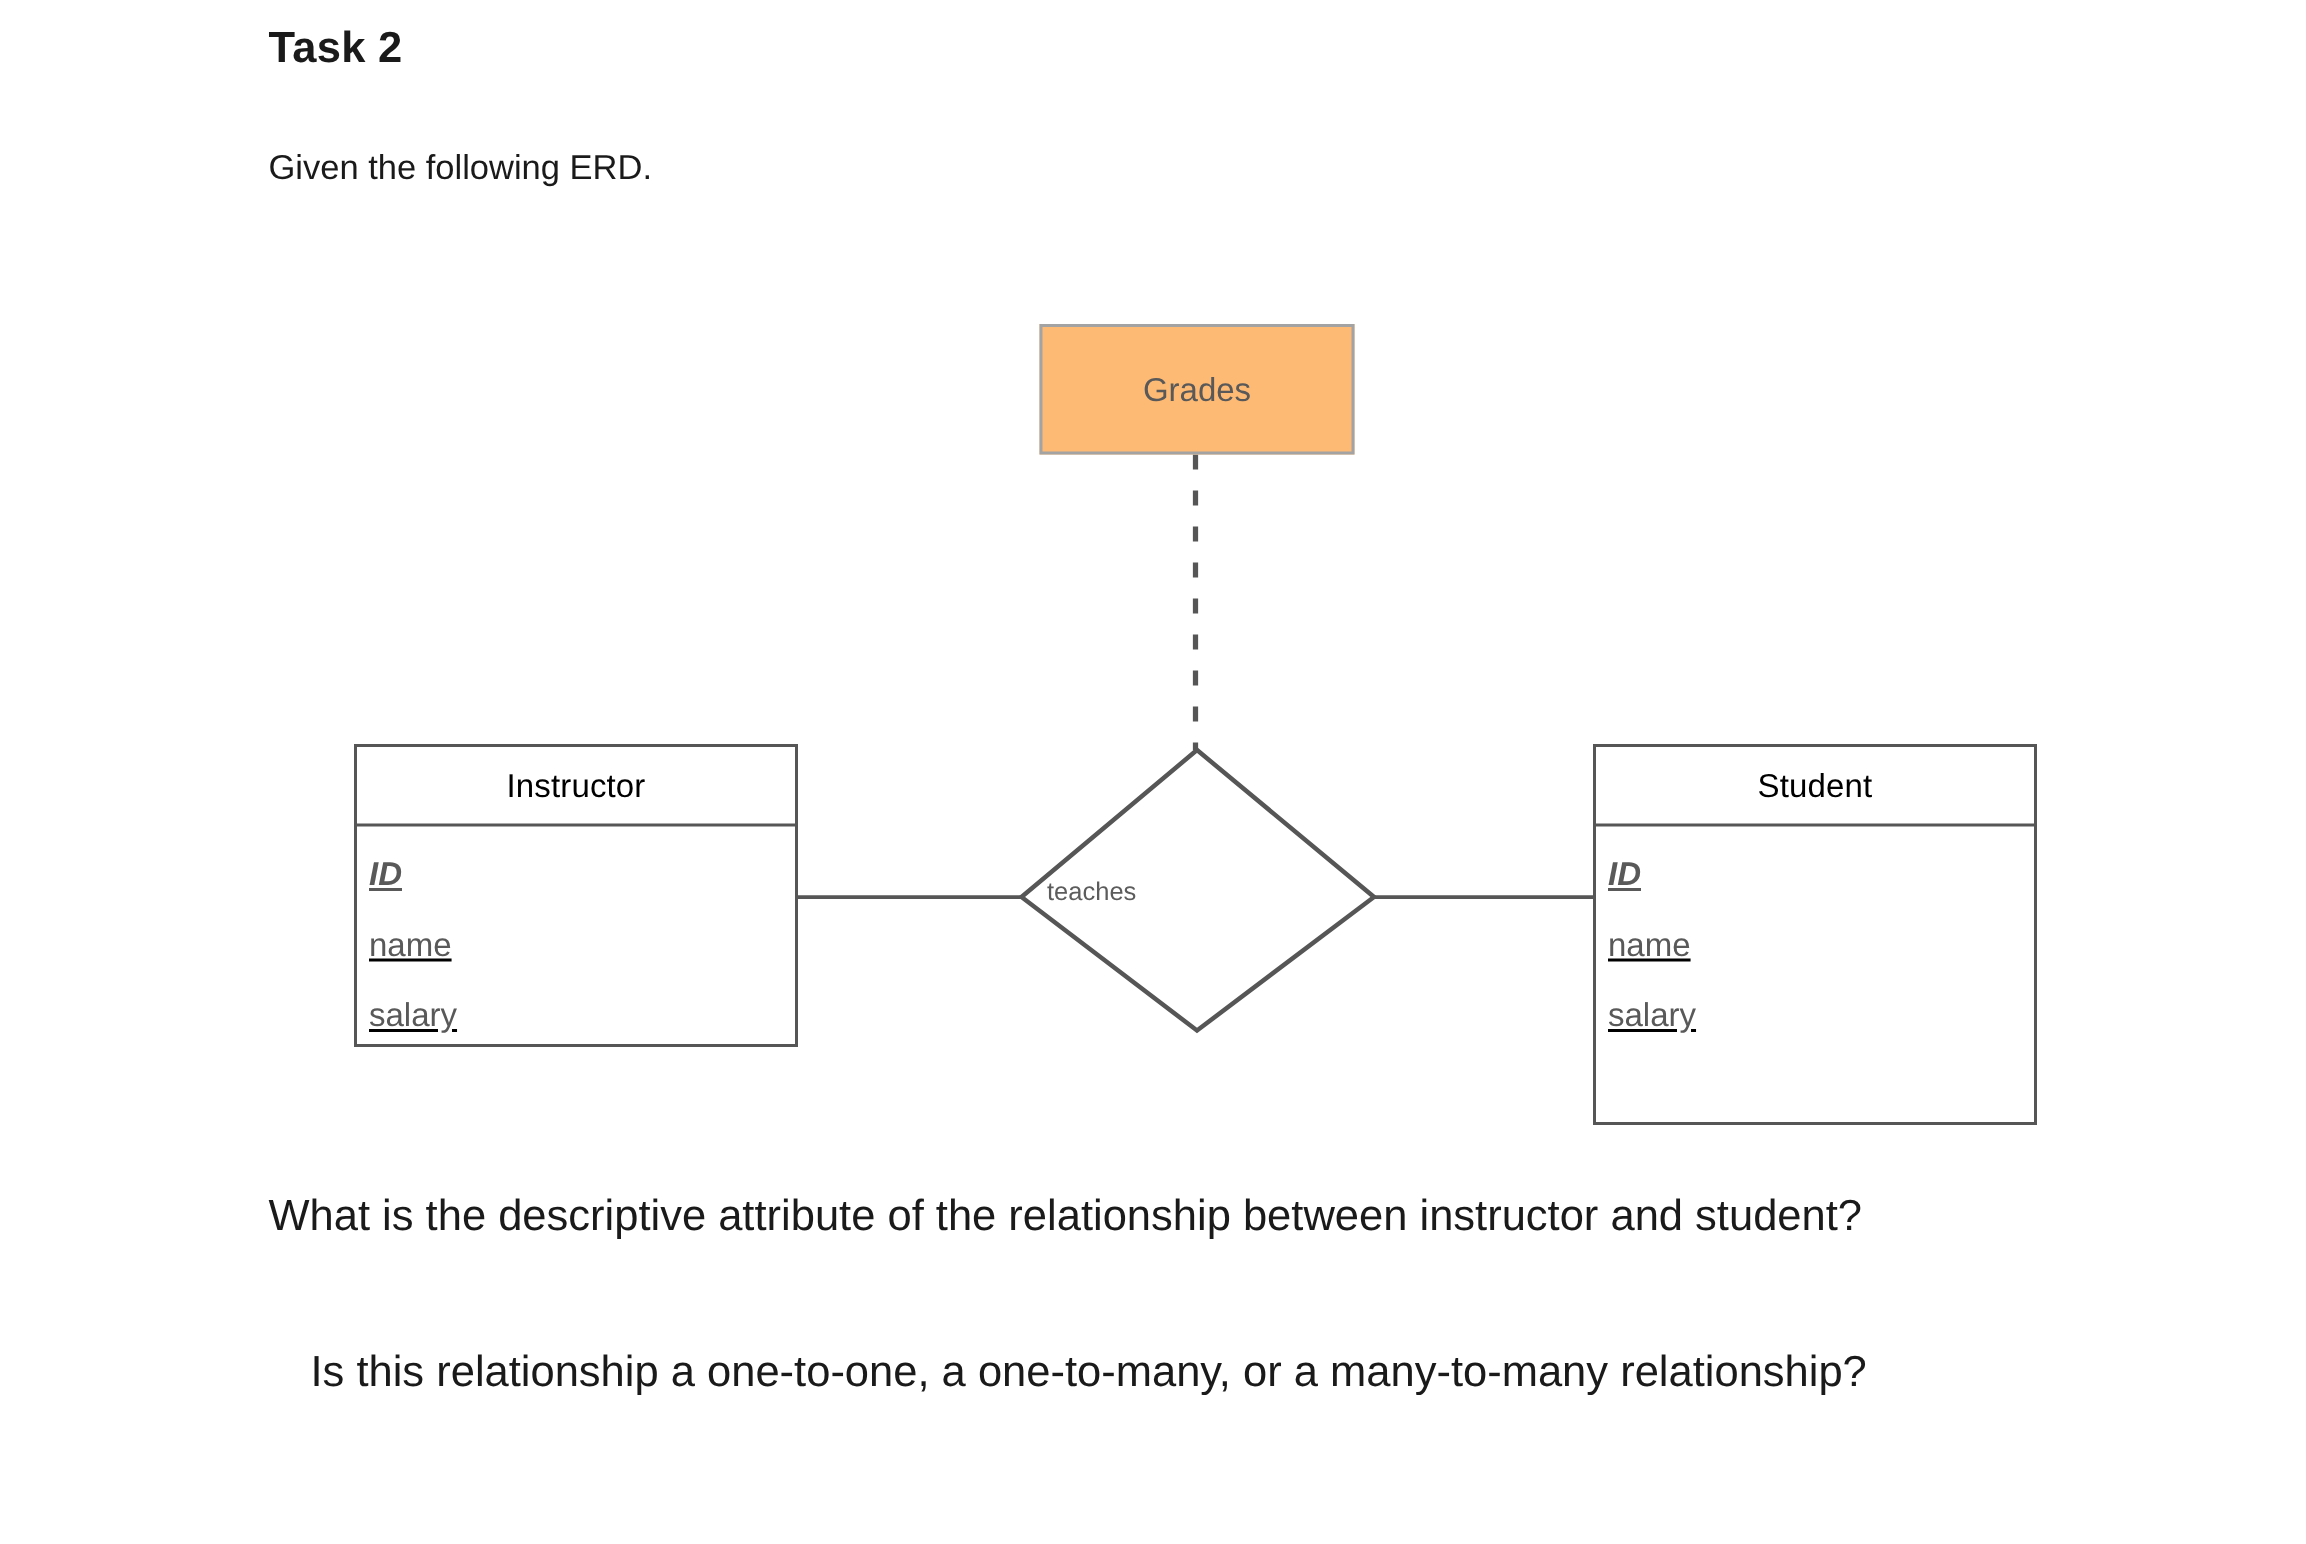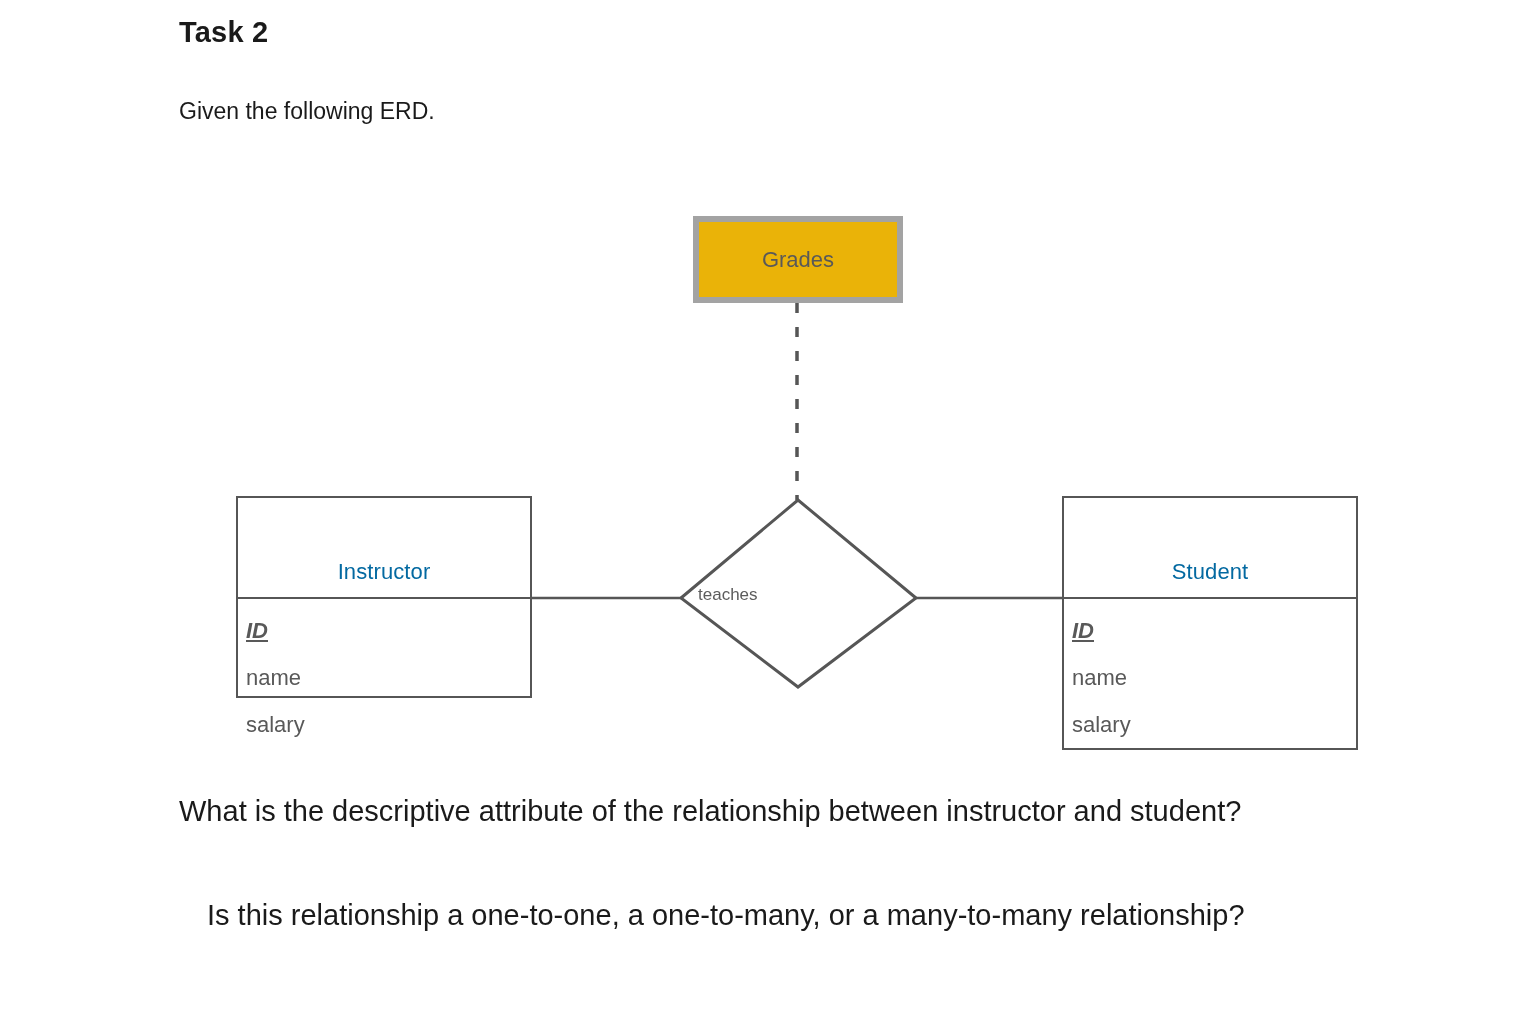--- a/index.html
+++ b/index.html
@@ -69,27 +69,27 @@
   }
   .entity-header {
     box-sizing: border-box;
     height: 53px;
     border-bottom: 2px solid #565656;
     display: flex;
     align-items: center;
     justify-content: center;
     font-family: "Liberation Sans", sans-serif;
     font-size: 22px;
-    color: #0369a1;
+    color: #000000;
     letter-spacing: 0.1px;
-    margin-top: 48px;
   }
   .entity-attrs {
     box-sizing: border-box;
     padding: 8px 0 0 8px;
+    text-decoration: underline;
   }
   .attr {
     font-family: "Liberation Sans", sans-serif;
     font-size: 22px;
     color: #595959;
     line-height: 47px;
     height: 47px;
     white-space: nowrap;
   }
   .attr.key {
@@ -115,22 +115,22 @@
   }
 
   
   #attribute-grades {
     position: absolute;
     box-sizing: border-box;
     left: 693px;
     top: 216px;
     width: 210px;
     height: 87px;
-    border: 6px solid #a3a3a3;
-    background: #eab308;
+    border: 2px solid #a3a3a3;
+    background: #fdba74;
     display: flex;
     align-items: center;
     justify-content: center;
   }
   #attribute-grades .grades-label {
     font-family: "Liberation Sans", sans-serif;
     font-size: 22px;
     color: #595959;
   }
 

